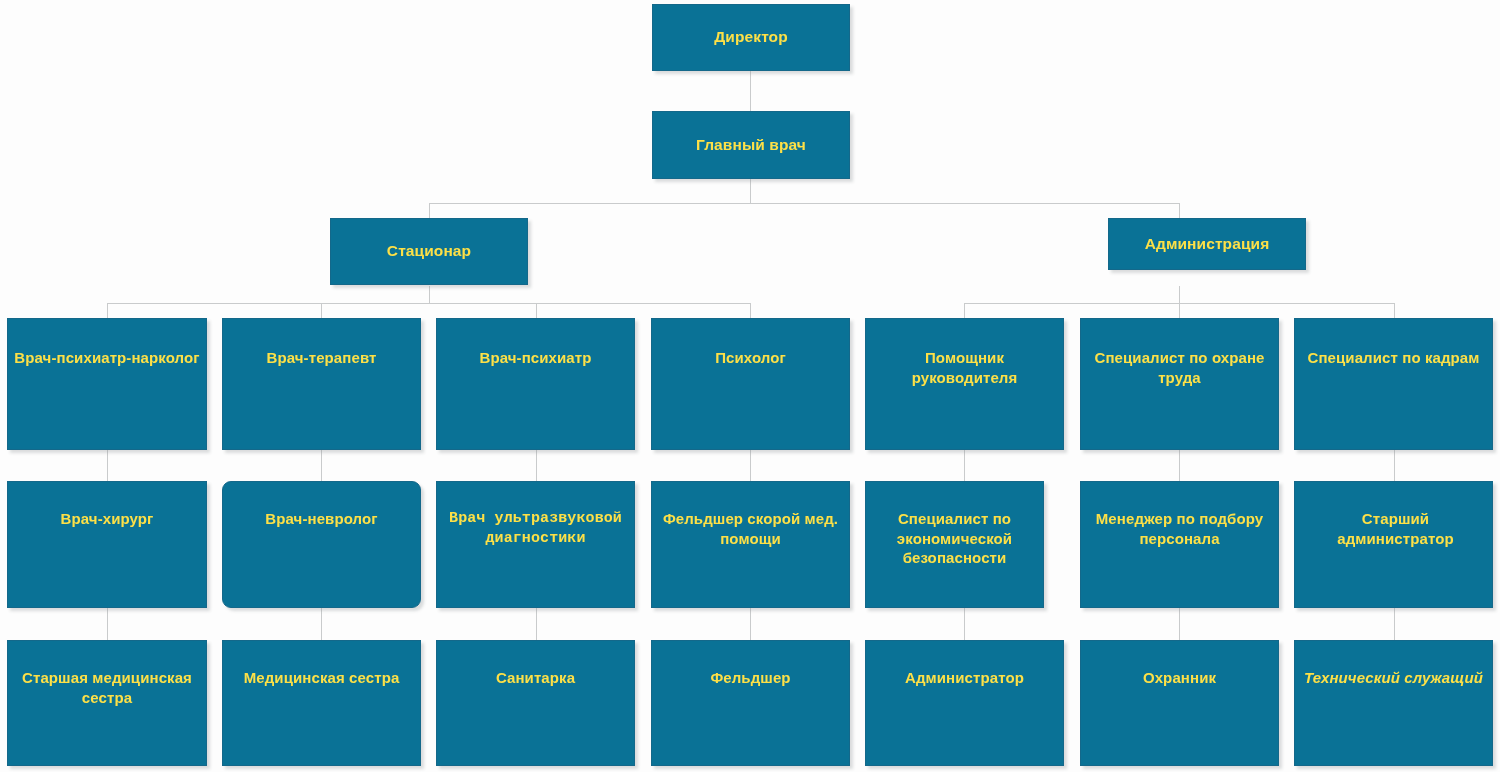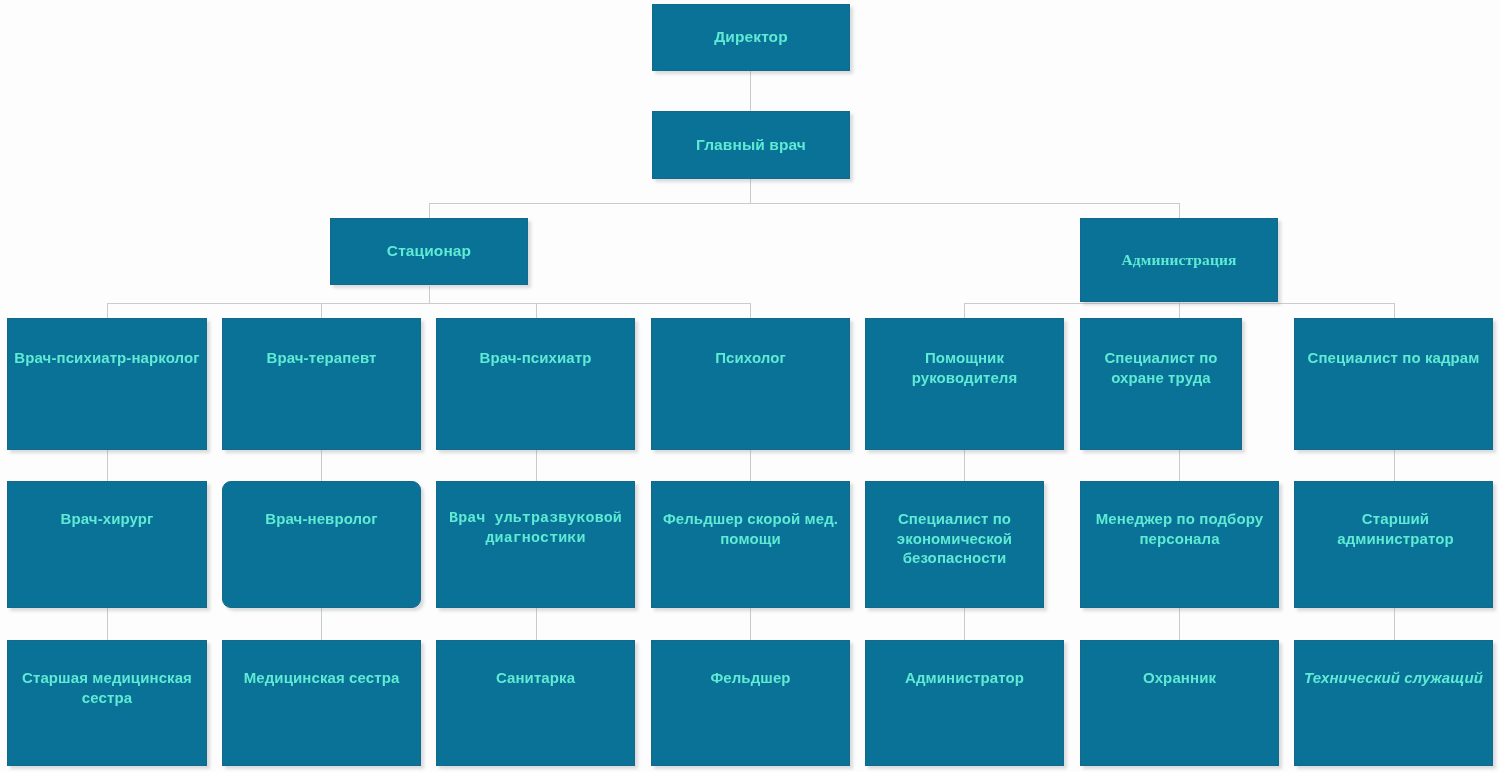--- a/index.html
+++ b/index.html
@@ -34,21 +34,21 @@
     background: #0a7296;
     border: 1px solid #14688a;
     box-shadow: 3px 3px 3px rgba(140,145,150,0.30);
     z-index: 2;
     display: flex;
     justify-content: center;
     align-items: flex-start;
     padding: 0 6px;
   }
   .node .label {
-    color: #5eead4;
+    color: #fde047;
     font-weight: bold;
     text-align: center;
     line-height: 1.30;
     letter-spacing: .1px;
     width: 100%;
     display: block;
   }
   
   .node.lvl-top { align-items: center; }
   .node.lvl-top .label { font-size: 15.5px; }
@@ -111,40 +111,40 @@
     <span class="label">Директор</span>
   </div>
 
   <div class="node lvl-top" style="left:652px; top:111px; width:198px; height:68px;">
     <span class="label">Главный врач</span>
   </div>
 
   <div class="node lvl-2" style="left:330px; top:218px; width:198px; height:67px;">
     <span class="label">Стационар</span>
   </div>
-  <div class="node lvl-2" style="left:1080px; top:218px; width:198px; height:84px;font-family:Liberation Serif, serif;">
+  <div class="node lvl-2" style="left:1108px; top:218px; width:198px; height:52px;">
     <span class="label">Администрация</span>
   </div>
 
   <div class="node lvl-3" style="left:7px; top:318px; width:200px; height:132px;">
     <span class="label">Врач-психиатр-нарколог</span>
   </div>
   <div class="node lvl-3" style="left:222px; top:318px; width:199px; height:132px;">
     <span class="label">Врач-терапевт</span>
   </div>
   <div class="node lvl-3" style="left:436px; top:318px; width:199px; height:132px;">
     <span class="label">Врач-психиатр</span>
   </div>
   <div class="node lvl-3" style="left:651px; top:318px; width:199px; height:132px;">
     <span class="label">Психолог</span>
   </div>
   <div class="node lvl-3" style="left:865px; top:318px; width:199px; height:132px;">
     <span class="label">Помощник руководителя</span>
   </div>
-  <div class="node lvl-3" style="left:1080px; top:318px; width:162px; height:132px;">
+  <div class="node lvl-3" style="left:1080px; top:318px; width:199px; height:132px;">
     <span class="label">Специалист по охране труда</span>
   </div>
   <div class="node lvl-3" style="left:1294px; top:318px; width:199px; height:132px;">
     <span class="label">Специалист по кадрам</span>
   </div>
 
   <div class="node lvl-4" style="left:7px; top:481px; width:200px; height:127px;">
     <span class="label">Врач-хирург</span>
   </div>
   <div class="node lvl-4" style="left:222px; top:481px; width:199px; height:127px;border-radius:9px;">

